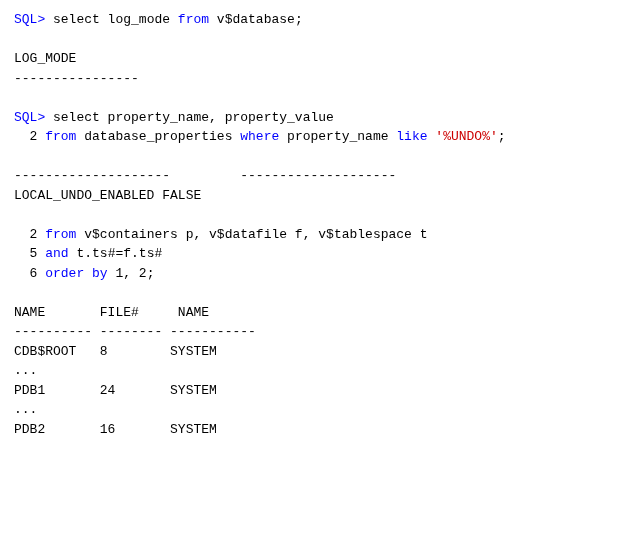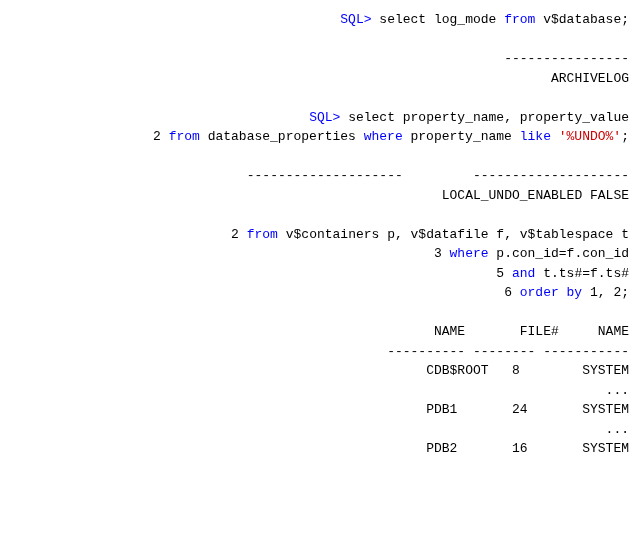--- a/index.html
+++ b/index.html
@@ -1,19 +1,18 @@
 <!DOCTYPE html>
 <html><head>
   <meta charset="utf-8">
   <style>
     * {
       margin: 0;
       padding: 0;
       box-sizing: border-box;
-      text-align: right;
     }
     body {
       background-color: #ffffff;
       font-family: 'Courier New', Courier, monospace;
       font-size: 13px;
       padding: 10px 14px;
       width: 643px;
       min-height: 555px;
       color: #000000;
     }
@@ -48,37 +47,36 @@
   </style>
 </head>
 <body>
 
 <div class="terminal">
 
   <span class="line"><span class="blue">SQL&gt; </span><span class="black">select log_mode </span><span class="blue">from</span><span class="black"> v$database;</span></span>
 
   <span class="empty-line"></span>
 
+  <span class="line output-header">LOG_MODE</span>
   <span class="line separator">----------------</span>
-  <span class="line output-value">ARCHIVELOG</span>
 
   <span class="empty-line"></span>
 
   <span class="line"><span class="blue">SQL&gt; </span><span class="black">select property_name, property_value</span></span>
   <span class="line continuation"><span class="black">  2 </span><span class="blue">from</span><span class="black"> database_properties </span><span class="blue">where</span><span class="black"> property_name </span><span class="blue">like</span><span class="black"> </span><span class="string-literal">'%UNDO%'</span><span class="black">;</span></span>
 
   <span class="empty-line"></span>
 
   <span class="line separator">--------------------         --------------------</span>
   <span class="line output-value">LOCAL_UNDO_ENABLED FALSE</span>
 
   <span class="empty-line"></span>
 
   <span class="line continuation"><span class="black">  2 </span><span class="blue">from</span><span class="black"> v$containers p, v$datafile f, v$tablespace t</span></span>
-  <span class="line continuation"><span class="black">  3 </span><span class="blue">where</span><span class="black"> p.con_id=f.con_id</span></span>
   <span class="line continuation"><span class="black">  5 </span><span class="blue">and</span><span class="black"> t.ts#=f.ts#</span></span>
   <span class="line continuation"><span class="black">  6 </span><span class="blue">order by</span><span class="black"> 1, 2;</span></span>
 
   <span class="empty-line"></span>
 
   <span class="line output-header">NAME       FILE#     NAME</span>
   <span class="line separator">---------- -------- -----------</span>
   <span class="line output-value">CDB$ROOT   8        SYSTEM</span>
   <span class="line output-value">...</span>
   <span class="line output-value">PDB1       24       SYSTEM</span>

